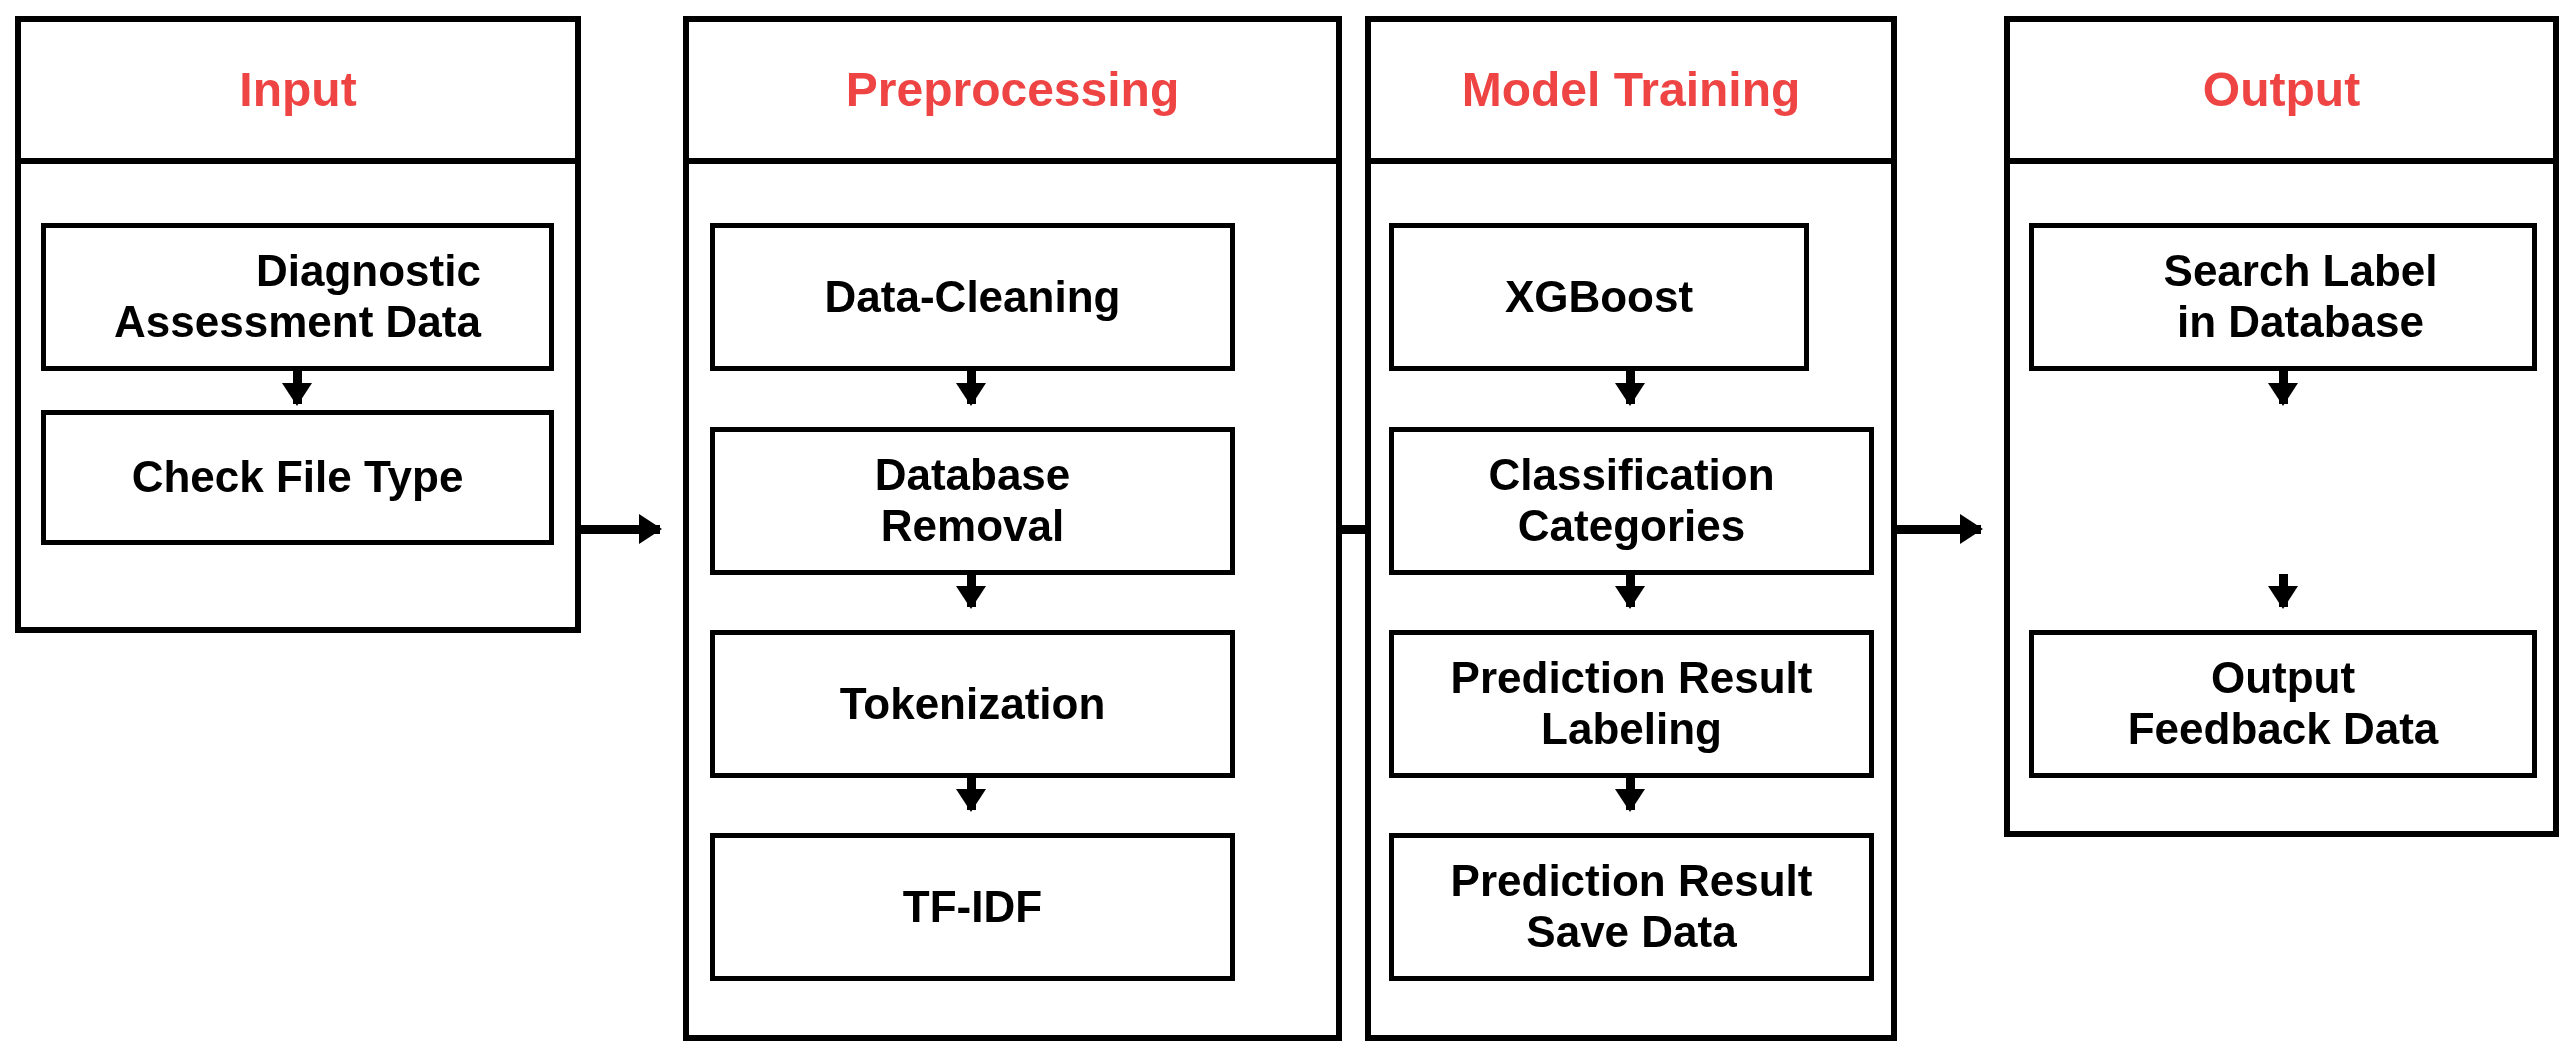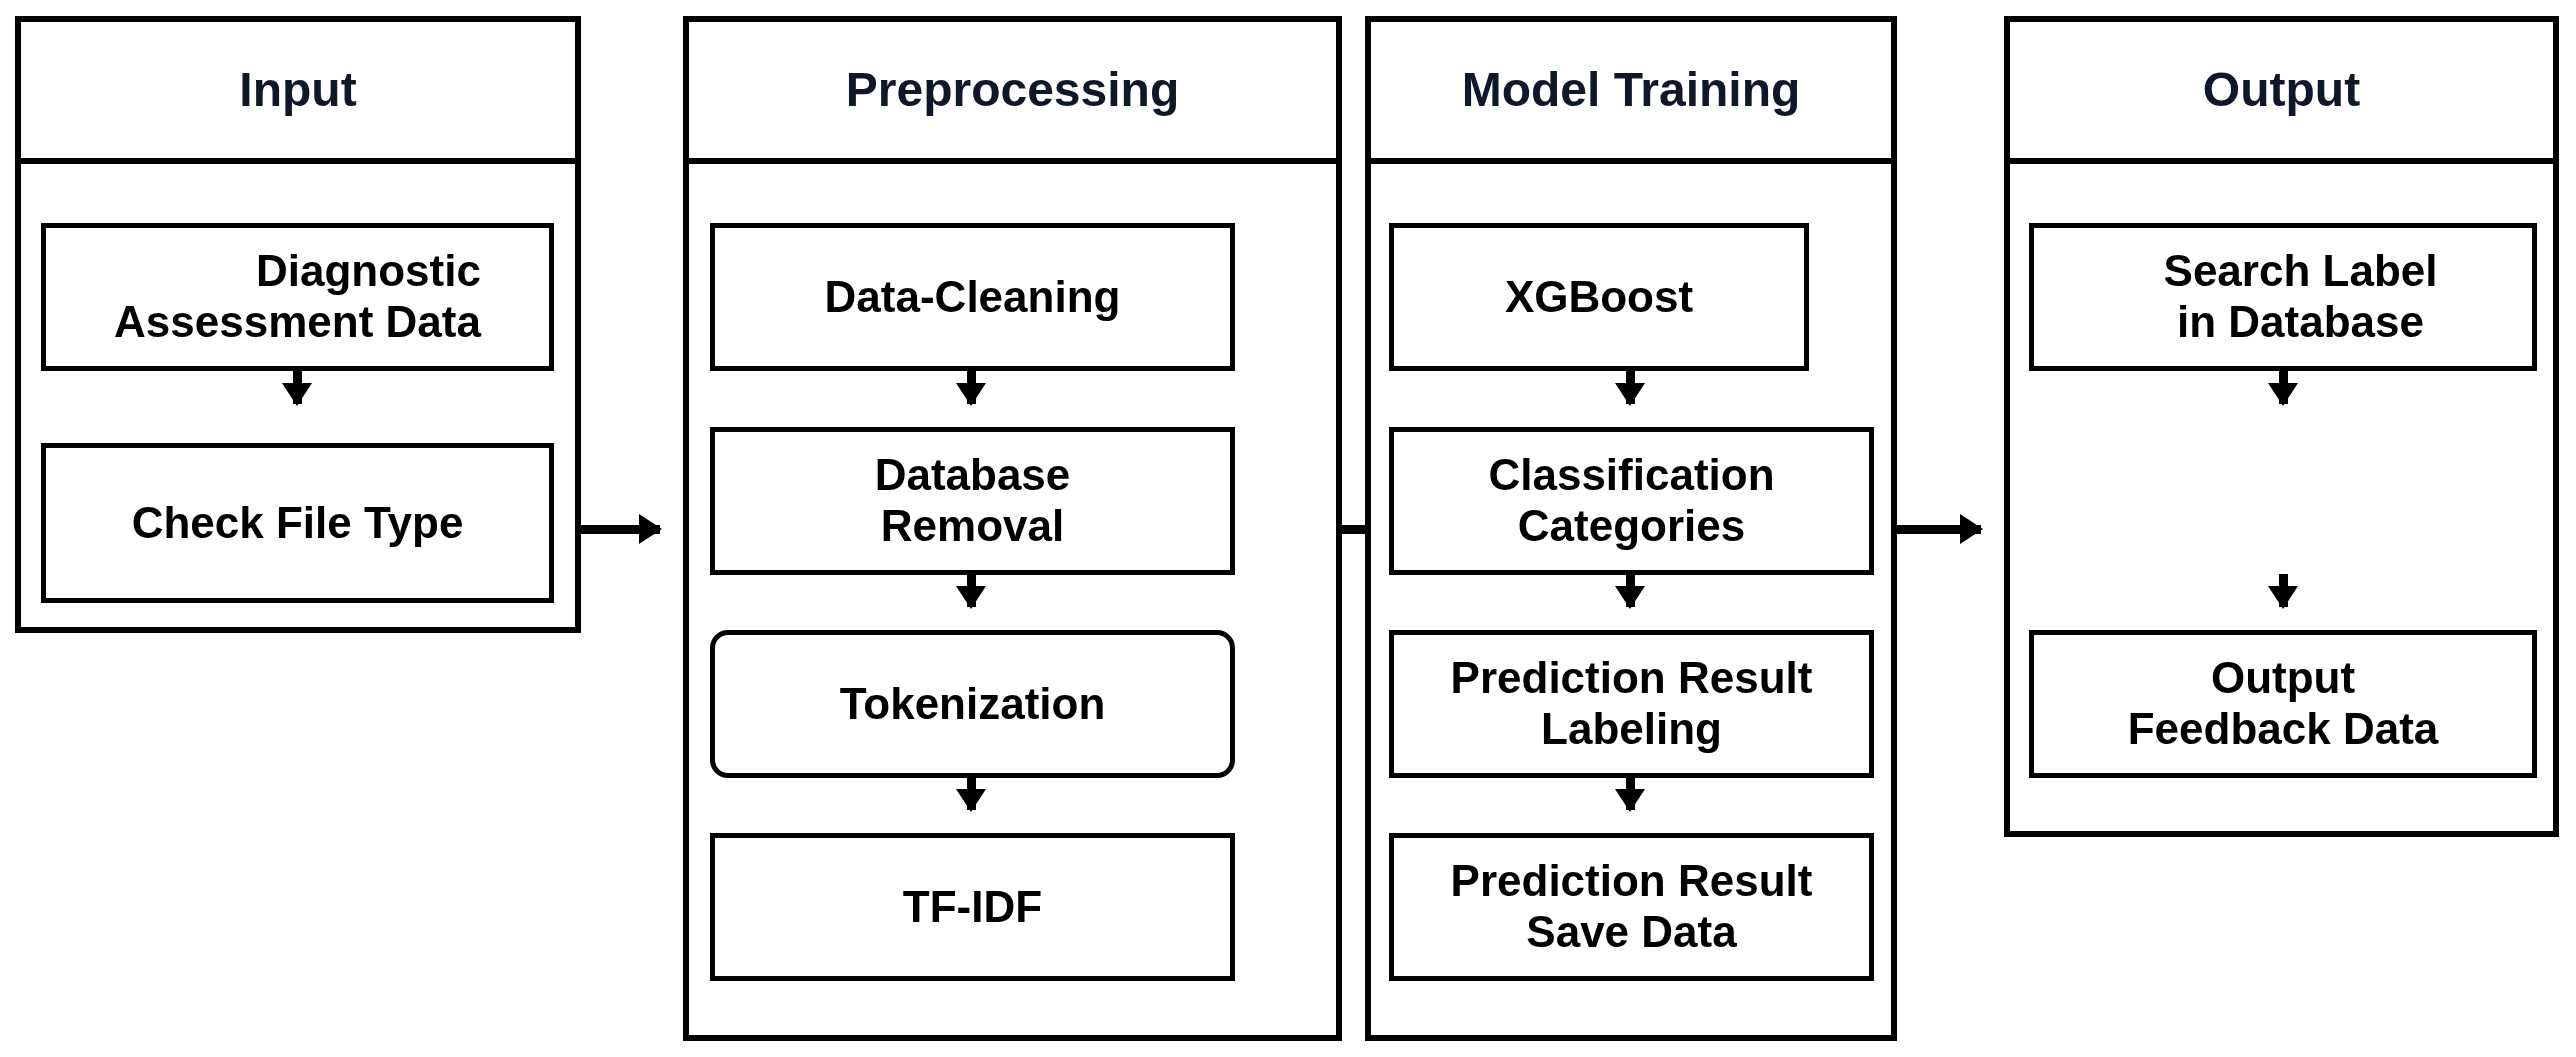--- a/index.html
+++ b/index.html
@@ -7,21 +7,21 @@
        font-family:"Liberation Sans","DejaVu Sans",sans-serif;}
 
   .stage{position:absolute;left:0;top:0;width:2576px;height:1057px;}
 
   
   .column{position:absolute;box-sizing:border-box;border:6.2px solid #000;background:#fff;}
 
   .col-header{position:absolute;left:0;top:0;right:0;height:142px;
               border-bottom:6.2px solid #000;box-sizing:border-box;
               display:flex;align-items:center;justify-content:center;}
-  .col-header-text{font-size:48px;font-weight:bold;color:#0f172a;
+  .col-header-text{font-size:48px;font-weight:bold;color:#ef4444;
                    letter-spacing:0px;line-height:1;white-space:nowrap;}
 
   
   .step{position:absolute;box-sizing:border-box;border:5.3px solid #000;background:#fff;
         display:flex;align-items:center;justify-content:center;text-align:center;}
   .step-text{font-size:44px;font-weight:bold;color:#000;line-height:1.15;
              padding:0 7px;white-space:pre-line;}
 
   
   .v-arrow{position:absolute;width:8.8px;background:#000;}
@@ -52,21 +52,21 @@
     </div>
   </div>
 
   <div class="step" style="left:41px;top:223px;width:513px;height:148px;text-align:right;">
     <span class="step-text">Diagnostic
 Assessment Data</span>
   </div>
 
   <div class="v-arrow" style="left:293px;top:371px;height:33px;"></div>
 
-  <div class="step" style="left:41px;top:443px;width:513px;height:160px;">
+  <div class="step" style="left:41px;top:410px;width:513px;height:135px;">
     <span class="step-text">Check File Type</span>
   </div>
 
   <div class="h-arrow" style="left:580px;top:525px;width:80px;"></div>
 
   <div class="column" style="left:683px;top:16px;width:659px;height:1025px;">
     <div class="col-header">
       <span class="col-header-text">Preprocessing</span>
     </div>
   </div>
@@ -77,21 +77,21 @@
 
   <div class="v-arrow" style="left:967px;top:371px;height:33px;"></div>
 
   <div class="step" style="left:710px;top:427px;width:525px;height:148px;">
     <span class="step-text">Database
 Removal</span>
   </div>
 
   <div class="v-arrow" style="left:967px;top:574px;height:33px;"></div>
 
-  <div class="step" style="left:710px;top:630px;width:525px;height:148px;border-radius:18px;">
+  <div class="step" style="left:710px;top:630px;width:525px;height:148px;">
     <span class="step-text">Tokenization</span>
   </div>
 
   <div class="v-arrow" style="left:967px;top:777px;height:33px;"></div>
 
   <div class="step" style="left:710px;top:833px;width:525px;height:148px;">
     <span class="step-text">TF-IDF</span>
   </div>
 
   <div class="h-arrow" style="left:1342px;top:525px;width:80px;"></div>

